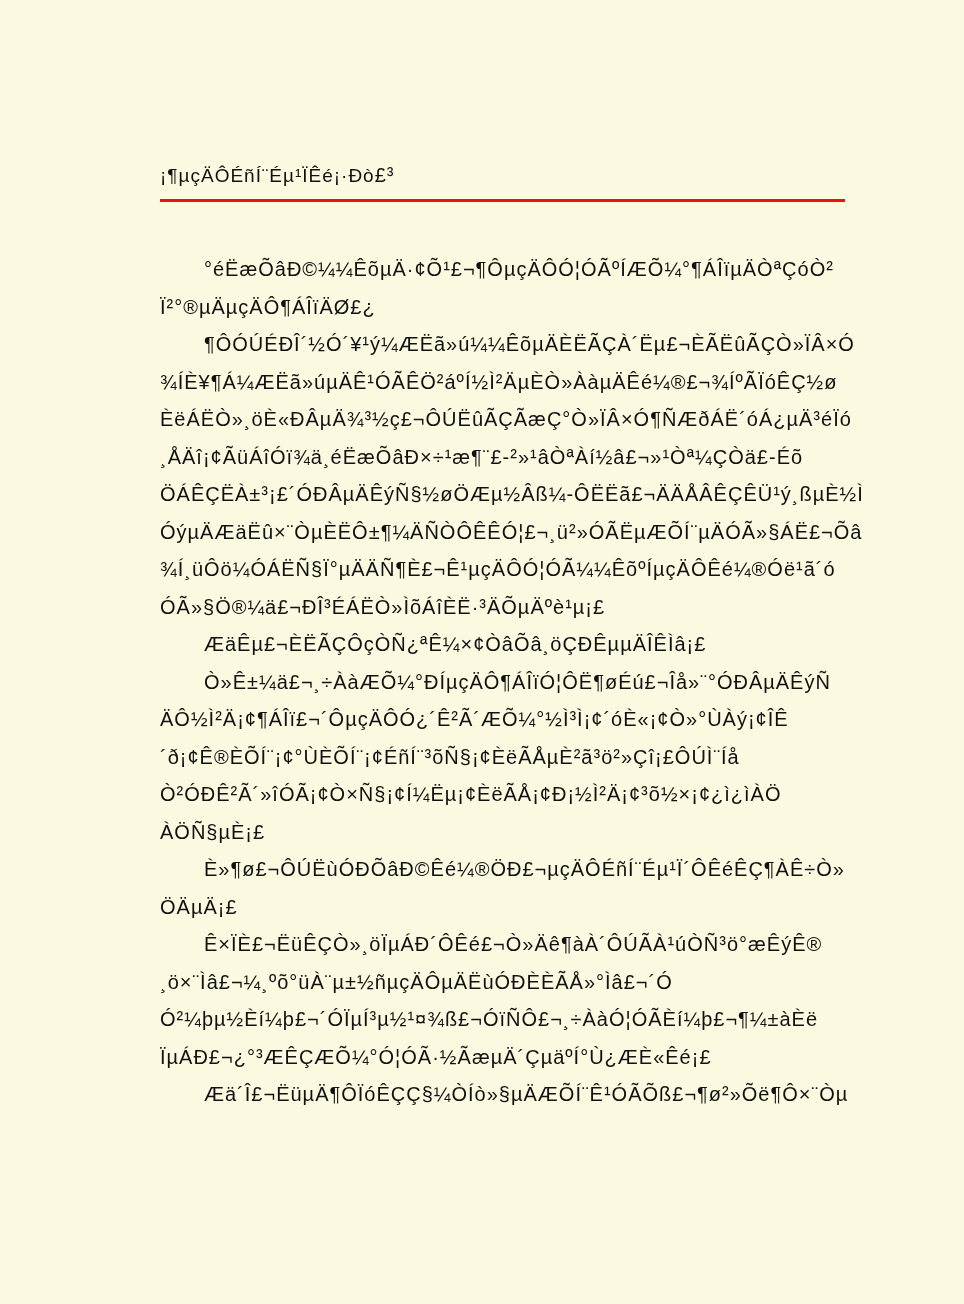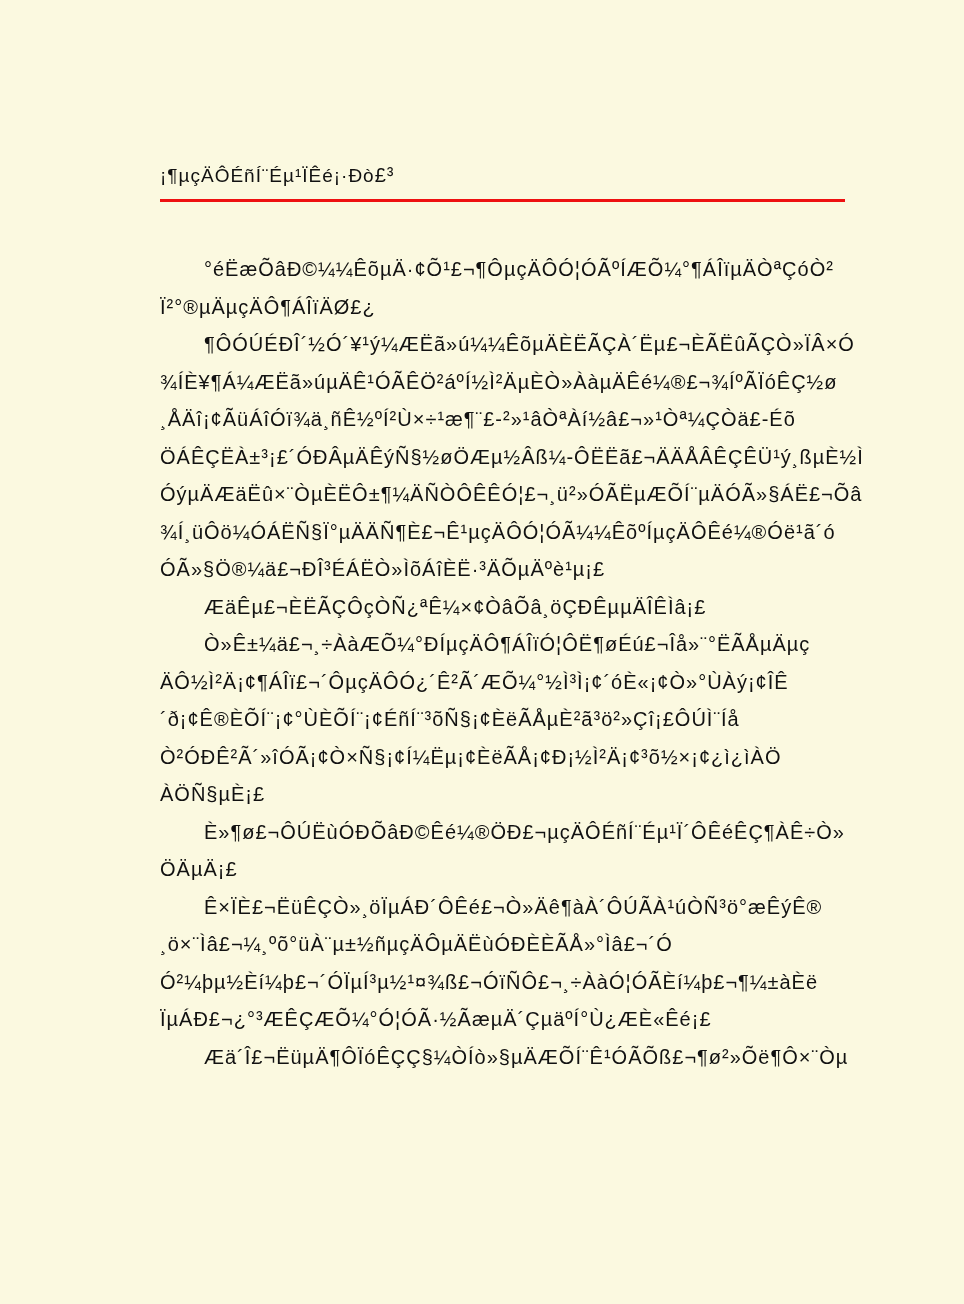--- a/index.html
+++ b/index.html
@@ -64,31 +64,32 @@
   <div class="body-text">
       <div class="para">
         <div class="line first">°éËæÕâÐ©¼¼ÊõµÄ·¢Õ¹£¬¶ÔµçÄÔÓ¦ÓÃºÍÆÕ¼°¶ÁÎïµÄÒªÇóÒ²</div>
       </div>
       <div class="para">
         <div class="line end">Ï²°®µÄµçÄÔ¶ÁÎïÄØ£¿</div>
       </div>
       <div class="para">
         <div class="line first">¶ÔÓÚÉÐÎ´½Ó´¥¹ý¼ÆËã»ú¼¼ÊõµÄÈËÃÇÀ´Ëµ£¬ÈÃËûÃÇÒ»ÏÂ×Ó</div>
         <div class="line">¾ÍÈ¥¶Á¼ÆËã»úµÄÊ¹ÓÃÊÖ²áºÍ½Ì²ÄµÈÒ»ÀàµÄÊé¼®£¬¾ÍºÃÏóÊÇ½ø</div>
-        <div class="line">¸ÅÄî¡¢ÃüÁîÓï¾ä¸ñÊ½ºÍ²Ù×÷¹æ¶¨£-²»¹âÒªÀí½â£¬»¹Òª¼ÇÒä£-Éõ</div>
+        <div class="line">ÈëÁËÒ»¸öÈ«ÐÂµÄ¾³½ç£¬ÔÚËûÃÇÃæÇ°Ò»ÏÂ×Ó¶ÑÆðÁË´óÁ¿µÄ³éÏó</div>
+        <div class="line">¸ÅÄî¡¢ÃüÁîÓï¾ä¸éËæÕâÐ×÷¹æ¶¨£-²»¹âÒªÀí½â£¬»¹Òª¼ÇÒä£-Éõ</div>
         <div class="line">ÖÁÊÇËÀ±³¡£´ÓÐÂµÄÊýÑ§½øÖÆµ½Âß¼-ÔËËã£¬ÄÄÅÂÊÇÊÜ¹ý¸ßµÈ½Ì</div>
         <div class="line">ÓýµÄÆäËû×¨ÒµÈËÔ±¶¼ÄÑÒÔÊÊÓ¦£¬¸ü²»ÓÃËµÆÕÍ¨µÄÓÃ»§ÁË£¬Õâ</div>
         <div class="line">¾Í¸üÔö¼ÓÁËÑ§Ï°µÄÄÑ¶È£¬Ê¹µçÄÔÓ¦ÓÃ¼¼ÊõºÍµçÄÔÊé¼®Óë¹ã´ó</div>
         <div class="line end">ÓÃ»§Ö®¼ä£¬ÐÎ³ÉÁËÒ»ÌõÁîÈË·³ÄÕµÄºè¹µ¡£</div>
       </div>
       <div class="para">
         <div class="line first end">ÆäÊµ£¬ÈËÃÇÔçÒÑ¿ªÊ¼×¢ÒâÕâ¸öÇÐÊµµÄÎÊÌâ¡£</div>
       </div>
       <div class="para">
-        <div class="line first">Ò»Ê±¼ä£¬¸÷ÀàÆÕ¼°ÐÍµçÄÔ¶ÁÎïÓ¦ÔË¶øÉú£¬Îå»¨°ËÃÅµÄµç</div>
+        <div class="line first">Ò»Ê±¼ä£¬¸÷ÀàÆÕ¼°ÐÍµçÄÔ¶ÁÎïÓ¦ÔË¶øÉú£¬Îå»¨°ÓÐÂµÄÊýÑ</div>
         <div class="line">ÄÔ½Ì²Ä¡¢¶ÁÎï£¬´ÔµçÄÔÓ¿´Ê²Ã´ÆÕ¼°½Ì³Ì¡¢´óÈ«¡¢Ò»°ÙÀý¡¢ÎÊ</div>
         <div class="line">´ð¡¢Ê®ÈÕÍ¨¡¢°ÙÈÕÍ¨¡¢ÉñÍ¨³õÑ§¡¢ÈëÃÅµÈ²ã³ö²»Çî¡£ÔÚÌ¨Íå</div>
         <div class="line">Ò²ÓÐÊ²Ã´»îÓÃ¡¢Ò×Ñ§¡¢Í¼Ëµ¡¢ÈëÃÅ¡¢Ð¡½Ì²Ä¡¢³õ½×¡¢¿ì¿ìÀÖ</div>
         <div class="line end">ÀÖÑ§µÈ¡£</div>
       </div>
       <div class="para">
         <div class="line first">È»¶ø£¬ÔÚËùÓÐÕâÐ©Êé¼®ÖÐ£¬µçÄÔÉñÍ¨Éµ¹Ï´ÔÊéÊÇ¶ÀÊ÷Ò»</div>
         <div class="line end">ÖÄµÄ¡£</div>
       </div>
       <div class="para">

